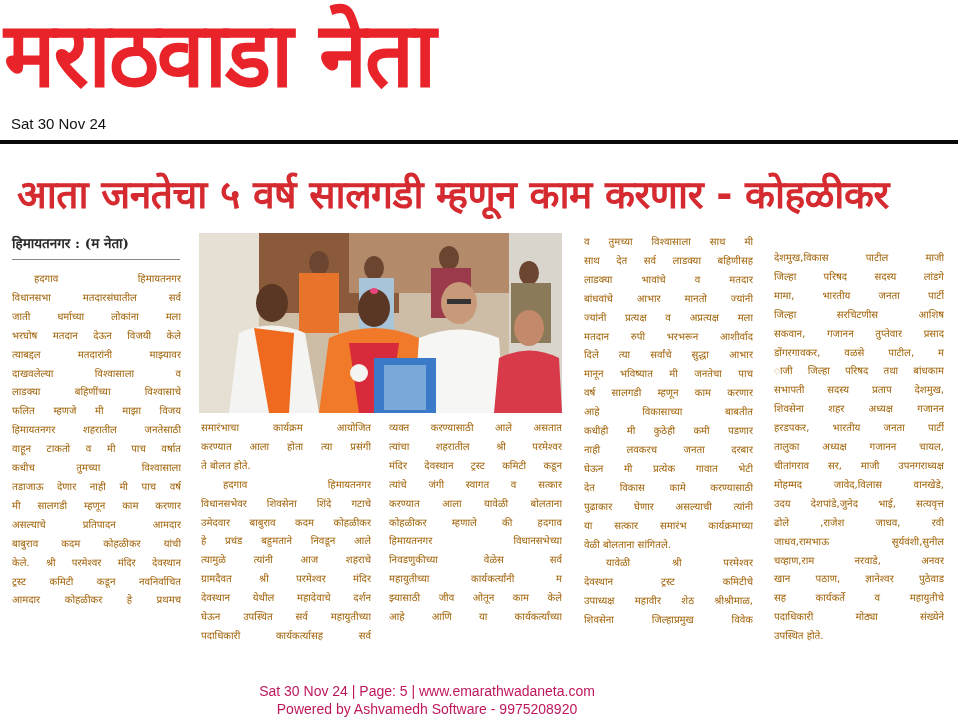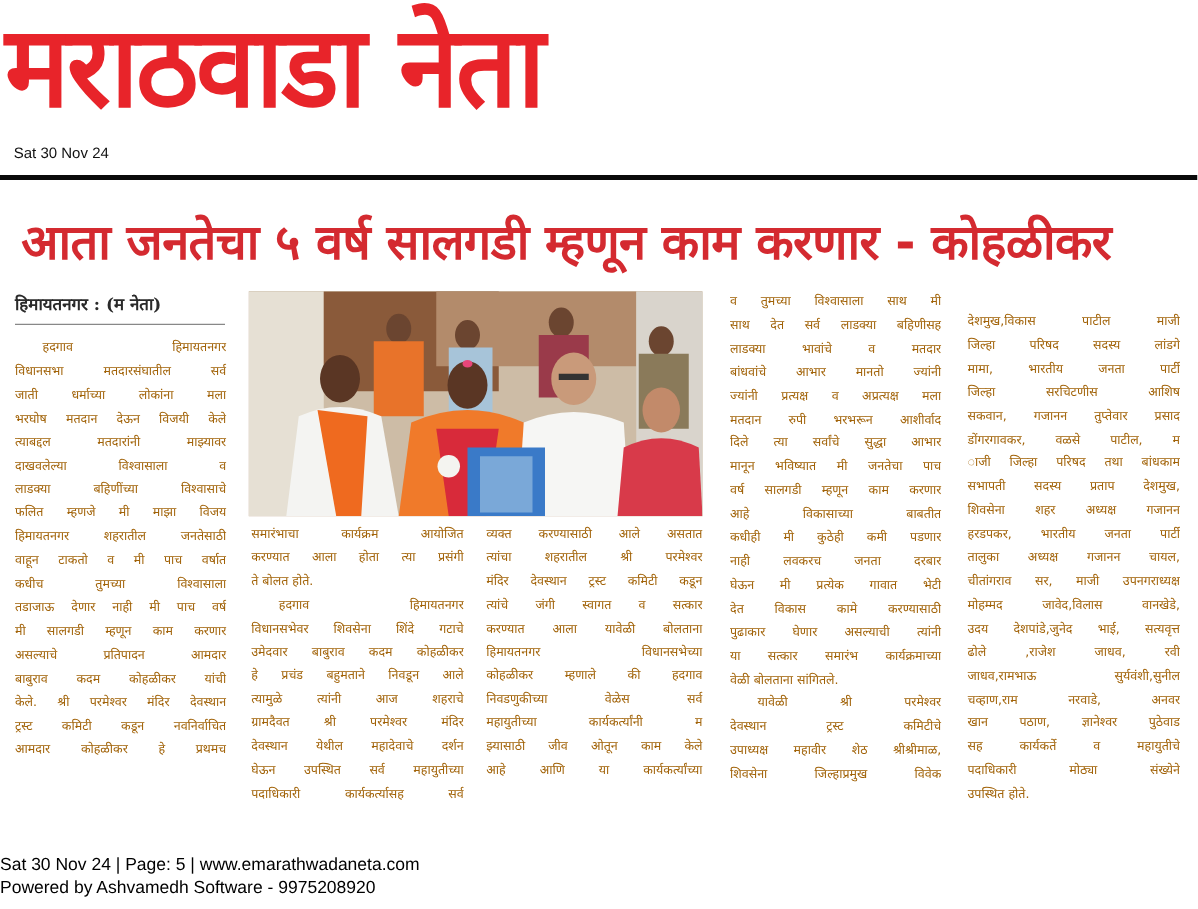--- a/index.html
+++ b/index.html
@@ -8,21 +8,21 @@
 
   .masthead { position: absolute; left: 0; top: 0; width: 958px; height: 140px; text-align: center; }
   .masthead-title {
     position: absolute; left: 4px; top: 0px;
     font-family: "DejaVu Sans", sans-serif; font-weight: bold;
     font-size: 86px; line-height: 104px; color: #e8242a;
     letter-spacing: -2px; transform: scaleY(1.05); transform-origin: top left;
   }
   .masthead-date {
     position: absolute; left: 11px; top: 115px;
-    font-family: "Liberation Sans", sans-serif; font-size: 12px; color: #111;
+    font-family: "Liberation Sans", sans-serif; font-size: 15px; color: #111;
   }
   .masthead-rule { position: absolute; left: 0; top: 140px; width: 958px; height: 4px; background: #0a0a0a; }
 
   .headline {
     position: absolute; left: 17px; top: 168px; width: 940px;
     font-family: "DejaVu Sans", sans-serif; font-weight: bold;
     font-size: 39px; line-height: 54px; color: #d42a30; white-space: nowrap;
     letter-spacing: -0.5px;
   }
 
@@ -47,22 +47,22 @@
   .col4 { left: 584px; top: 233px; width: 169px; }
   .col5 { left: 774px; top: 233px; width: 170px; margin-top: 16px; }
 
   .photo {
     position: absolute; left: 199px; top: 233px; width: 363px; height: 180px;
     overflow: hidden; background: #c9b9a5;
   }
   .photo svg { display: block; width: 100%; height: 100%; }
 
   .footer {
-    position: absolute; left: 0; top: 682px; width: 854px; 
-    font-family: "Liberation Sans", sans-serif; font-size: 14px; line-height: 18px; color: #000000;
+    position: absolute; left: 0; top: 682px; width: 854px; text-align: center;
+    font-family: "Liberation Sans", sans-serif; font-size: 14px; line-height: 18px; color: #be185d;
   }
 </style>
 </head>
 <body>
 
 <header class="masthead">
   <div class="masthead-title">मराठवाडा नेता</div>
   <div class="masthead-date">Sat 30 Nov 24</div>
   <div class="masthead-rule"></div>
 </header>
@@ -147,22 +147,22 @@
   <span class="line">घेऊन उपस्थित सर्व महायुतीच्या</span>
   <span class="line">पदाधिकारी कार्यकर्त्यासह सर्व</span>
 </div>
 
 <div class="col col3">
   <span class="line">व्यक्त करण्यासाठी आले असतात</span>
   <span class="line">त्यांचा शहरातील श्री परमेश्वर</span>
   <span class="line">मंदिर देवस्थान ट्रस्ट कमिटी कडून</span>
   <span class="line">त्यांचे जंगी स्वागत व सत्कार</span>
   <span class="line">करण्यात आला यावेळी बोलताना</span>
+  <span class="line">कोहळीकर म्हणाले की हदगाव</span>
   <span class="line">हिमायतनगर विधानसभेच्या</span>
-  <span class="line">कोहळीकर म्हणाले की हदगाव</span>
   <span class="line">निवडणुकीच्या वेळेस सर्व</span>
   <span class="line">महायुतीच्या कार्यकर्त्यांनी म</span>
   <span class="line">झ्यासाठी जीव ओतून काम केले</span>
   <span class="line">आहे आणि या कार्यकर्त्यांच्या</span>
 </div>
 
 <div class="col col4">
   <span class="line">व तुमच्या विश्वासाला साथ मी</span>
   <span class="line">साथ देत सर्व लाडक्या बहिणीसह</span>
   <span class="line">लाडक्या भावांचे व मतदार</span>

